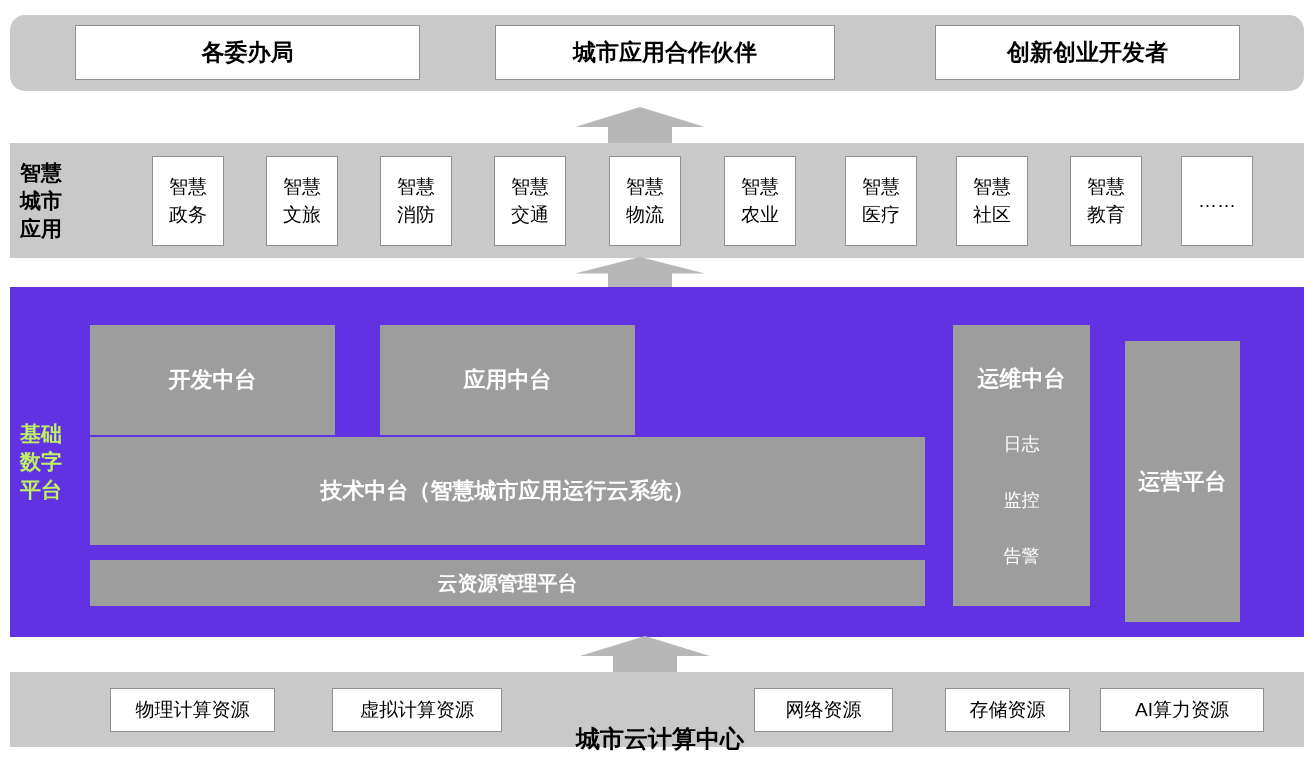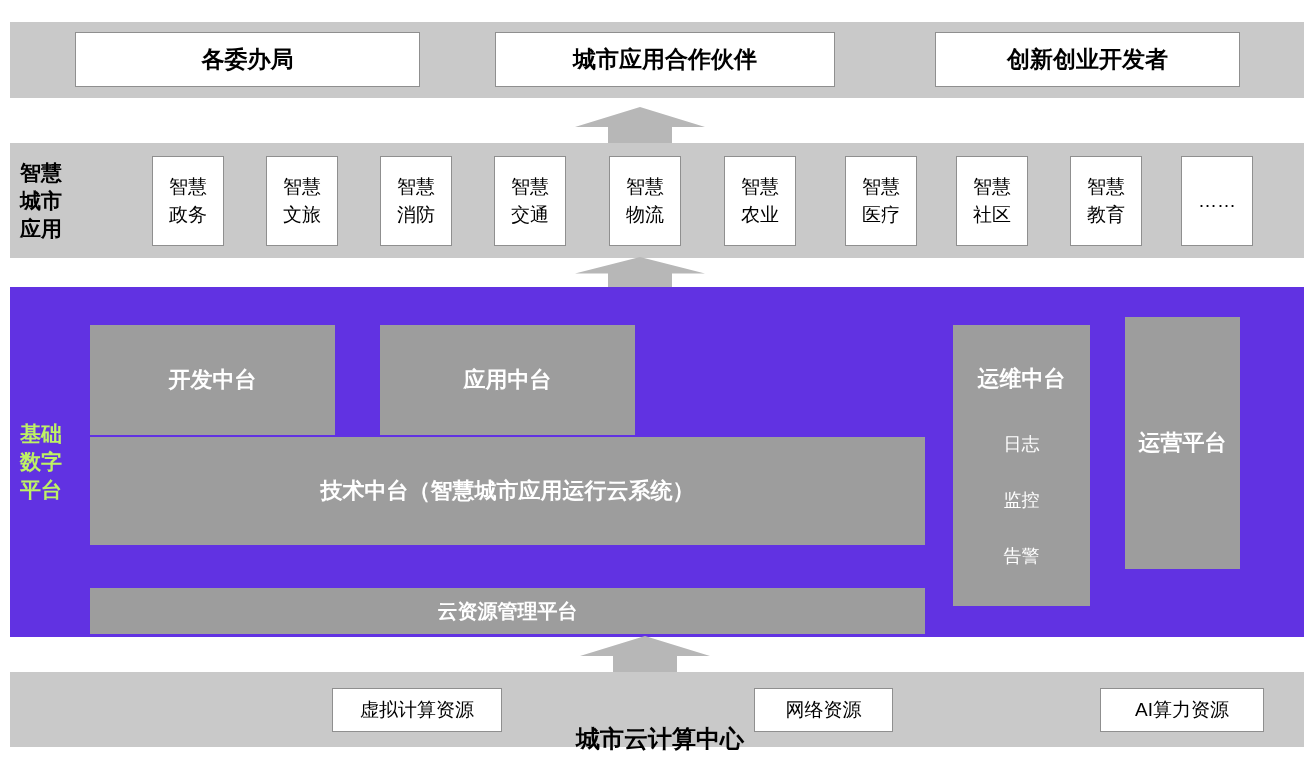--- a/index.html
+++ b/index.html
@@ -6,33 +6,33 @@
     --gray-band:#c9c9c9;
     --purple-band:#6132e2;
     --inner-box-gray:#9d9d9d;
     --arrow-gray:#b7b7b7;
     --box-border:#8f8f8f;
   }
   *{margin:0;padding:0;box-sizing:border-box;}
   body{font-family:"Liberation Sans","DejaVu Sans",sans-serif;background:#fff;}
   .canvas{position:relative;width:1314px;height:759px;background:#fff;overflow:hidden;}
   .band{position:absolute;left:10px;width:1294px;background:var(--gray-band);}
-  .top-band{top:22px;height:76px;}
+  .top-band{top:15px;height:76px;border-radius:15px;}
   .apps-band{top:143px;height:115px;}
   .platform-band{top:287px;height:350px;background:var(--purple-band);}
   .bottom-band{top:672px;height:75px;}
   .white-box{position:absolute;background:#fff;border:1px solid var(--box-border);display:flex;align-items:center;justify-content:center;color:#000;}
   .top-box{top:10px;height:55px;}
   .top-box span{font-size:23px;font-weight:bold;}
   .app-box{top:13px;width:72px;height:90px;flex-direction:column;font-size:19px;line-height:28px;}
   .band-title{position:absolute;left:4px;top:50%;transform:translateY(-50%);width:54px;font-weight:bold;font-size:21px;line-height:28px;text-align:center;}
   .apps-title{color:#000;}
   .platform-title{color:#bef264;}
   .gray-box{position:absolute;background:var(--inner-box-gray);color:#fff;display:flex;align-items:center;justify-content:center;font-weight:bold;font-size:22px;text-align:center;}
-  .cloud-box{font-size:20px;margin-top:28px;}
+  .cloud-box{font-size:20px;}
   .ops-box{flex-direction:column;gap:32px;}
   .ops-title{font-size:22px;font-weight:bold;margin-bottom:6px;}
   .ops-item{font-size:18px;font-weight:normal;}
   .bottom-box{top:16px;height:44px;}
   .bottom-box span{font-size:19px;font-weight:normal;}
   .bottom-title{position:absolute;left:535px;top:22px;width:230px;text-align:center;font-size:24px;font-weight:bold;color:#000;margin-top:29px;}
   .arrow-up{position:absolute;display:block;}
   .arrow-up polygon{fill:var(--arrow-gray);}
 </style>
 </head>
@@ -130,35 +130,41 @@
       <span>云资源管理平台</span>
     </div>
 
     <div class="gray-box ops-box" style="left:943px;top:38px;width:137px;height:281px">
       <span class="ops-title">运维中台</span>
       <span class="ops-item">日志</span>
       <span class="ops-item">监控</span>
       <span class="ops-item">告警</span>
     </div>
 
-    <div class="gray-box" style="left:1115px;top:30px;width:115px;height:252px">
+    <div class="gray-box" style="left:1115px;top:54px;width:115px;height:281px">
       <span>运营平台</span>
     </div>
   </div>
 
   <svg class="arrow-up" style="left:580px;top:636px" width="130" height="36" viewBox="0 0 130 38" preserveAspectRatio="none">
     <polygon points="65,0 130,21 97,21 97,38 33,38 33,21 0,21"></polygon>
   </svg>
 
   <div class="band bottom-band">
+    <div class="white-box bottom-box" style="left:100px;width:165px">
+      <span>物理计算资源</span>
+    </div>
     <div class="white-box bottom-box" style="left:322px;width:170px">
       <span>虚拟计算资源</span>
     </div>
     <div class="bottom-title">城市云计算中心</div>
     <div class="white-box bottom-box" style="left:744px;width:139px">
       <span>网络资源</span>
+    </div>
+    <div class="white-box bottom-box" style="left:935px;width:125px">
+      <span>存储资源</span>
     </div>
     <div class="white-box bottom-box" style="left:1090px;width:164px">
       <span>AI算力资源</span>
     </div>
   </div>
 
 </div>
 
 </body></html>

